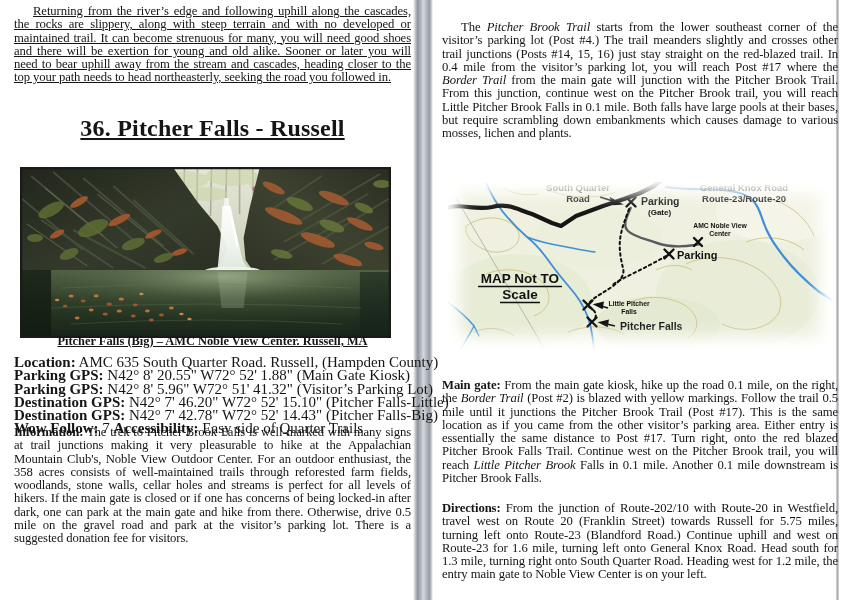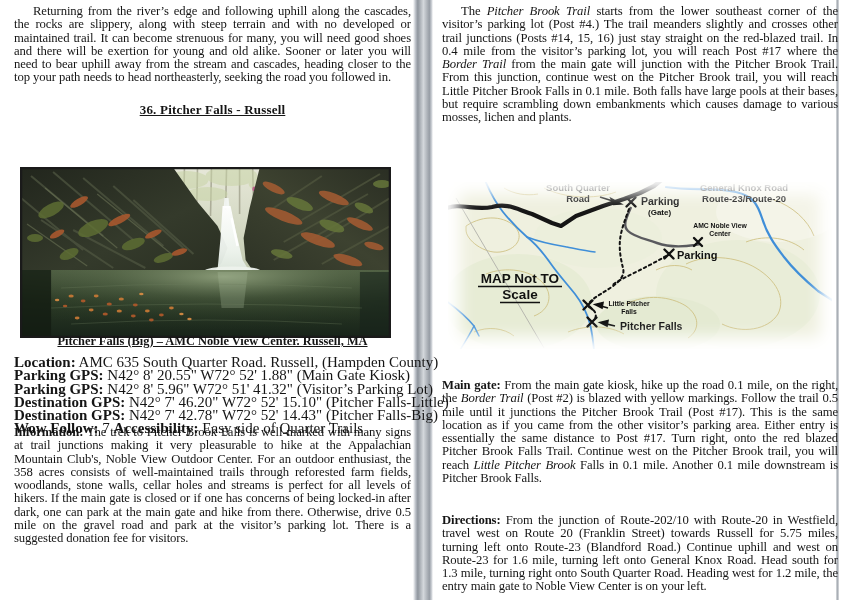--- a/index.html
+++ b/index.html
@@ -8,43 +8,43 @@
     font-family:"Liberation Serif", serif;color:#151515;position:relative;
   }
   .page{position:absolute;top:0;height:600px;}
   #left-page{left:14px;width:397px;}
   #right-page{left:442px;width:396px;}
   .para{position:absolute;text-align:justify;font-size:12.7px;line-height:13.25px;letter-spacing:-0.1px;width:100%;}
   .indent{text-indent:19px;}
   .b{font-weight:bold;}
   .i{font-style:italic;}
   .heading{
-    position:absolute;top:102px;width:100%;text-align:center;
-    font-size:13px;font-weight:bold;text-decoration:underline;letter-spacing:.2px;
+    position:absolute;top:115px;width:100%;text-align:center;
+    font-size:24px;font-weight:bold;text-decoration:underline;letter-spacing:.2px;
   }
   .photo-frame{
     position:absolute;top:167px;left:6px;width:371px;height:171px;
     border:1px solid #1a1a1a;box-sizing:border-box;background:#2a2d24;
   }
   .photo-frame svg{display:block;width:100%;height:100%;}
   .caption{position:absolute;width:100%;text-align:center;font-weight:bold;font-size:12.4px;}
   #photo-caption{top:334px;text-decoration:underline;}
   .details{position:absolute;top:356px;width:100%;font-size:15px;line-height:13.3px;}
   .detail-line{white-space:nowrap;}
   #info-para{top:426px;}
-  #right-intro{top:5px;}
-  #left-intro{top:5px;}
+  #right-intro{top:21px;}
+  #left-intro{top:5px;text-decoration:underline;}
   .map-frame{
     position:absolute;top:182px;left:6px;width:384px;height:167px;background:#a16207;overflow:hidden;
   }
   .map-frame svg{display:block;width:100%;height:100%;}
   .map-feather{position:absolute;left:0;top:0;right:0;bottom:0;box-shadow:inset 0 0 16px 12px #ffffff;pointer-events:none;}
   #map-caption{top:351px;}
   #main-gate-para{top:379px;}
-  #directions-para{top:514px;}
+  #directions-para{top:502px;}
   .gutter{
     position:absolute;left:413px;top:0;width:20px;height:600px;
     background:linear-gradient(90deg,#ffffff 0%,#b6bbc3 14%,#8f959d 24%,#d4d8dc 52%,#979da5 82%,#c7cbd1 92%,#ffffff 100%);
   }
   .right-edge{
     position:absolute;left:836px;top:0;width:3px;height:600px;
     background:linear-gradient(90deg,#d9dcdf,#a0a6ad 60%,#e8eaec);
   }
   .map-label{font-family:"Liberation Sans",sans-serif;font-weight:bold;fill:#111;}
 </style>

